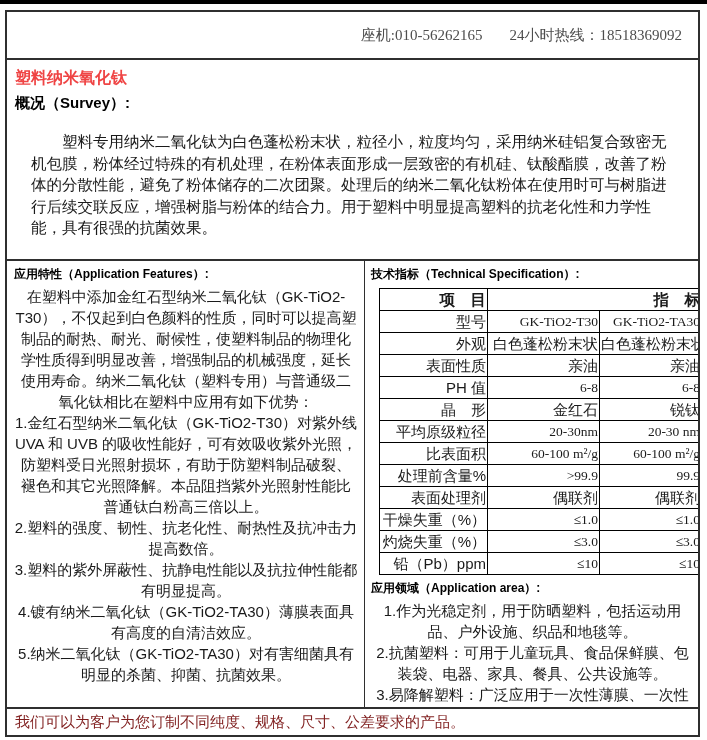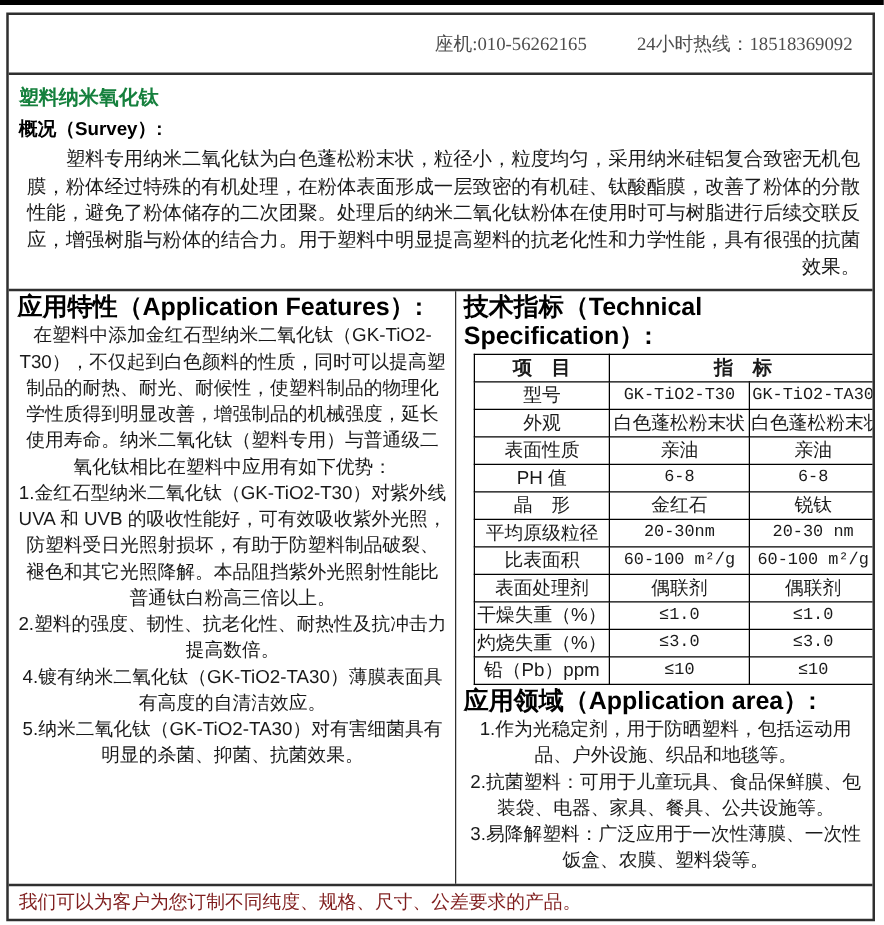--- a/index.html
+++ b/index.html
@@ -9,50 +9,50 @@
   }
   .topbar{position:absolute;top:0;left:0;width:707px;height:4px;background:#000;}
   .doc{
     position:absolute;top:10px;left:5px;width:695px;height:727px;
     border:2px solid #2f2f2f;box-sizing:border-box;background:#fff;
     display:flex;flex-direction:column;
   }
   .head{
     height:46px;flex:0 0 46px;border-bottom:2px solid #2f2f2f;
     display:flex;align-items:center;justify-content:flex-end;
-    padding-right:16px;gap:40px;
+    padding-right:16px;gap:27px;
     font-family:"Liberation Serif",serif;color:#4d4d4d;font-size:15px;
   }
-  .title{font-weight:bold;font-size:16px;padding:8px 8px 2px 8px;color:#15803d;}
+  .title{font-weight:bold;font-size:16px;padding:8px 8px 2px 8px;color:#ef4444;}
   .survey-head{font-weight:bold;font-size:15px;padding:3px 8px 1px 8px;color:#000;}
   .survey-text{
-    margin:2px;padding:1px 8px 4px 8px;font-size:15.5px;line-height:21.5px;
-    text-indent:2em;color:#1a1a1a;text-align:right;
+    margin:16px;padding:1px 8px 4px 8px;font-size:15.5px;line-height:21.5px;
+    text-indent:2em;color:#1a1a1a;
   }
   .cols{flex:1;display:flex;border-top:2px solid #2f2f2f;min-height:0;}
   .col-left{
     width:358px;flex:0 0 358px;border-right:1px solid #2f2f2f;
     box-sizing:border-box;padding:2px 6px 0 7px;
     font-size:15px;line-height:21px;overflow:hidden;
   }
   .col-right{flex:1;box-sizing:border-box;padding:2px 4px 0 6px;font-size:15px;line-height:21px;overflow:hidden;}
-  .sec-head{font-weight:bold;font-size:20px;line-height:23px;color:#000;}
+  .sec-head{font-weight:bold;font-size:12px;line-height:23px;color:#000;}
   .col-left p,.col-right p{margin:0;text-align:center;}
   table.spec{
     border-collapse:collapse;margin:2px 0 2px 8px;width:322px;
-    text-align:center;font-size:15px;table-layout:fixed;
+    text-align:right;font-size:15px;table-layout:fixed;
   }
   table.spec th,table.spec td{
     border:1.5px solid #000;height:21px;padding:0 1px;overflow:hidden;white-space:nowrap;
   }
   table.spec th{font-size:15.5px;}
   col.c-item{width:108px;}
   col.c-a{width:112px;}
   col.c-b{width:102px;}
-  .mono{font-family:Liberation Mono, monospace;font-size:13.5px;}
+  .mono{font-family:Liberation Serif, serif;font-size:13.5px;}
   .footer{
     flex:0 0 26px;border-top:2px solid #2f2f2f;
     line-height:25px;padding-left:8px;font-size:15px;color:#7f1d1d;
   }
 </style>
 </head>
 <body>
 
 <div class="topbar"></div>
 
@@ -68,20 +68,21 @@
   <div class="survey-head">概况（Survey）:</div>
   <p class="survey-text">塑料专用纳米二氧化钛为白色蓬松粉末状，粒径小，粒度均匀，采用纳米硅铝复合致密无机包膜，粉体经过特殊的有机处理，在粉体表面形成一层致密的有机硅、钛酸酯膜，改善了粉体的分散性能，避免了粉体储存的二次团聚。处理后的纳米二氧化钛粉体在使用时可与树脂进行后续交联反应，增强树脂与粉体的结合力。用于塑料中明显提高塑料的抗老化性和力学性能，具有很强的抗菌效果。</p>
 
   <div class="cols">
 
     <div class="col-left">
       <div class="sec-head">应用特性（Application Features）:</div>
       <p>在塑料中添加金红石型纳米二氧化钛（GK-TiO2-T30），不仅起到白色颜料的性质，同时可以提高塑制品的耐热、耐光、耐候性，使塑料制品的物理化学性质得到明显改善，增强制品的机械强度，延长使用寿命。纳米二氧化钛（塑料专用）与普通级二氧化钛相比在塑料中应用有如下优势：</p>
       <p>1.金红石型纳米二氧化钛（GK-TiO2-T30）对紫外线 UVA 和 UVB 的吸收性能好，可有效吸收紫外光照，防塑料受日光照射损坏，有助于防塑料制品破裂、褪色和其它光照降解。本品阻挡紫外光照射性能比普通钛白粉高三倍以上。</p>
       <p>2.塑料的强度、韧性、抗老化性、耐热性及抗冲击力提高数倍。</p>
+      <p>3.塑料的紫外屏蔽性、抗静电性能以及抗拉伸性能都有明显提高。</p>
       <p>4.镀有纳米二氧化钛（GK-TiO2-TA30）薄膜表面具有高度的自清洁效应。</p>
       <p>5.纳米二氧化钛（GK-TiO2-TA30）对有害细菌具有明显的杀菌、抑菌、抗菌效果。</p>
     </div>
 
     <div class="col-right">
       <div class="sec-head">技术指标（Technical Specification）:</div>
 
       <table class="spec">
         <colgroup>
             <col class="c-item">
@@ -122,20 +123,25 @@
           <td>平均原级粒径</td>
           <td class="mono">20-30nm</td>
           <td class="mono">20-30  nm</td>
         </tr>
         <tr>
           <td>比表面积</td>
           <td class="mono">60-100  m²/g</td>
           <td class="mono">60-100  m²/g</td>
         </tr>
         <tr>
+          <td>处理前含量%</td>
+          <td class="mono">&gt;99.9</td>
+          <td class="mono">99.9</td>
+        </tr>
+        <tr>
           <td>表面处理剂</td>
           <td>偶联剂</td>
           <td>偶联剂</td>
         </tr>
         <tr>
           <td>干燥失重（%）</td>
           <td class="mono">≤1.0</td>
           <td class="mono">≤1.0</td>
         </tr>
         <tr>

